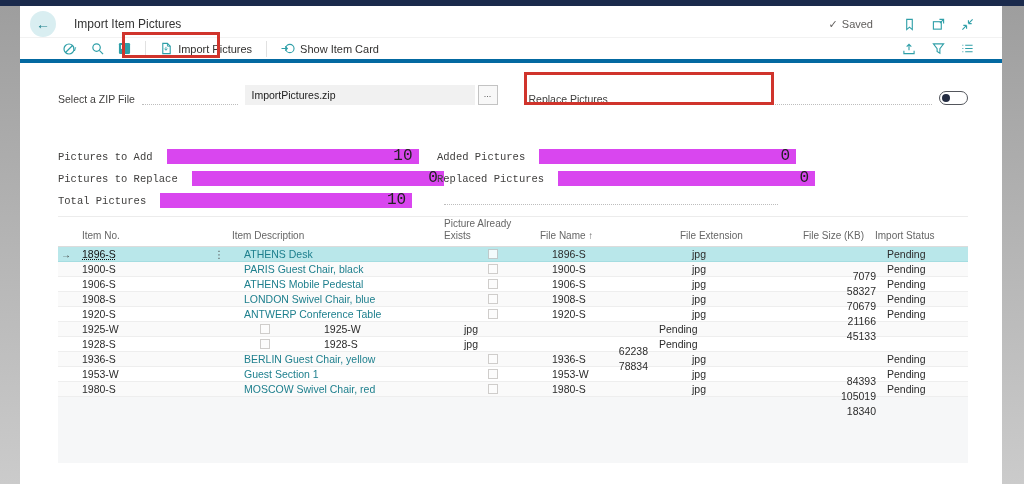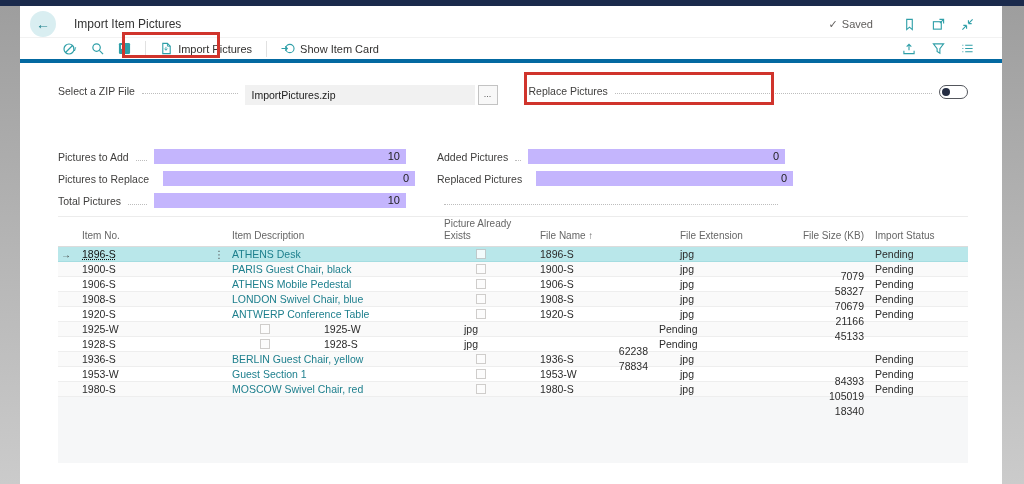--- a/index.html
+++ b/index.html
@@ -31,52 +31,52 @@
                padding:0 28px 0 42px; border-top:1px solid #f2f2f2; border-bottom:4px solid #0369a1; }
   .abar-left { display:flex; align-items:center; gap:14px; }
   .abar-btn { display:flex; align-items:center; gap:5px; font-size:11px; color:#323130; cursor:pointer; white-space:nowrap; }
   .chev { font-size:7px; color:#2f9fa8; margin-left:-9px; }
   .vsep { width:1px; height:16px; background:#e1e1e1; }
   .abar-right { margin-left:auto; display:flex; align-items:center; gap:16px; }
 
   
   .content { padding:0 34px 0 38px; position:relative; }
   .fields-row { display:flex; margin-top:22px; }
-  .fcol { width:440px; display:flex; align-items:flex-start; }
+  .fcol { width:440px; display:flex; align-items:flex-end; }
   .fcol-left { margin-right:31px; }
   .flabel { font-size:10.5px; color:#3f3e3d; white-space:nowrap; }
   .leader { flex:1; border-bottom:1px dotted #bdbdbd; height:9px; margin:0 7px; }
   .zip-box { width:230px; height:20px; background:#f1f1f1; font-size:10.5px; line-height:20px;
              padding:0 7px; color:#222; flex:0 0 auto; }
   .browse-btn { width:20px; height:20px; border:1px solid #c3c3c3; background:#f8f8f8; margin-left:3px;
                 font-size:9px; text-align:center; line-height:17px; color:#555; cursor:pointer; flex:0 0 auto; }
   .toggle { width:29px; height:14px; border:1px solid #53565c; border-radius:8px; position:relative;
             background:#fff; flex:0 0 auto; cursor:pointer; }
   .toggle-knob { position:absolute; left:2px; top:2px; width:8px; height:8px; border-radius:50%; background:#242d42; }
 
   .stats { margin-top:44px; }
   .stats-row { display:flex; margin-bottom:7px; }
-  .stat { width:348px; display:flex; align-items:center; }
+  .stat { width:348px; display:flex; align-items:center;font-family:Liberation Mono, monospace; }
   .stat-left { margin-right:31px; }
-  .stat-box { height:15px; background:#c4b5fd; font-size:11px; line-height:15px;
+  .stat-box { height:15px; background:#d946ef; font-size:16px; line-height:15px;
               text-align:right; padding:0 6px; color:#222; flex:0 0 auto; }
   .stat-box-l { width:252px; }
   .stat-box-r { width:257px; }
 
   
   .table-wrap { margin-top:8px; border-top:1px solid #ececec; }
   .thead { display:flex; align-items:flex-end; min-height:30px; padding-bottom:4px;
            border-bottom:1px solid #dcdcdc; font-size:10px; color:#666; line-height:1.2; }
   .trow { display:flex; align-items:center; height:15px; font-size:10.5px; color:#2b2b2b;
           border-bottom:1px solid #eeeeee; cursor:pointer; }
   .trow.alt { background:#fafafa; }
   .trow.selected { background:#b9e7ea; border-bottom-color:#a5dde1; }
   .c-ind    { width:22px; padding-left:3px; color:#3f3f3f; font-size:10px; }
   .c-itemno { width:148px; display:flex; align-items:center; justify-content:space-between; padding:0 4px 0 2px; }
-  .c-desc   { width:216px; padding-left:4px; }
+  .c-desc   { width:216px; padding-left:4px;margin-left:12px; }
   .c-exists { width:94px; }
   .c-fname  { width:140px; padding-left:2px; }
   .c-fext   { width:122px; padding-left:2px; }
   .c-fsize  { width:66px; text-align:right; padding-right:2px;margin-top:44px; }
   .c-status { flex:1; padding-left:9px; }
   .h-itemno { width:148px; padding-left:2px; }
   .h-desc   { width:216px; padding-left:4px; }
   .h-exists { width:94px; white-space:normal; }
   .h-fname  { width:140px; padding-left:2px; }
   .h-fext   { width:122px; padding-left:2px; }

